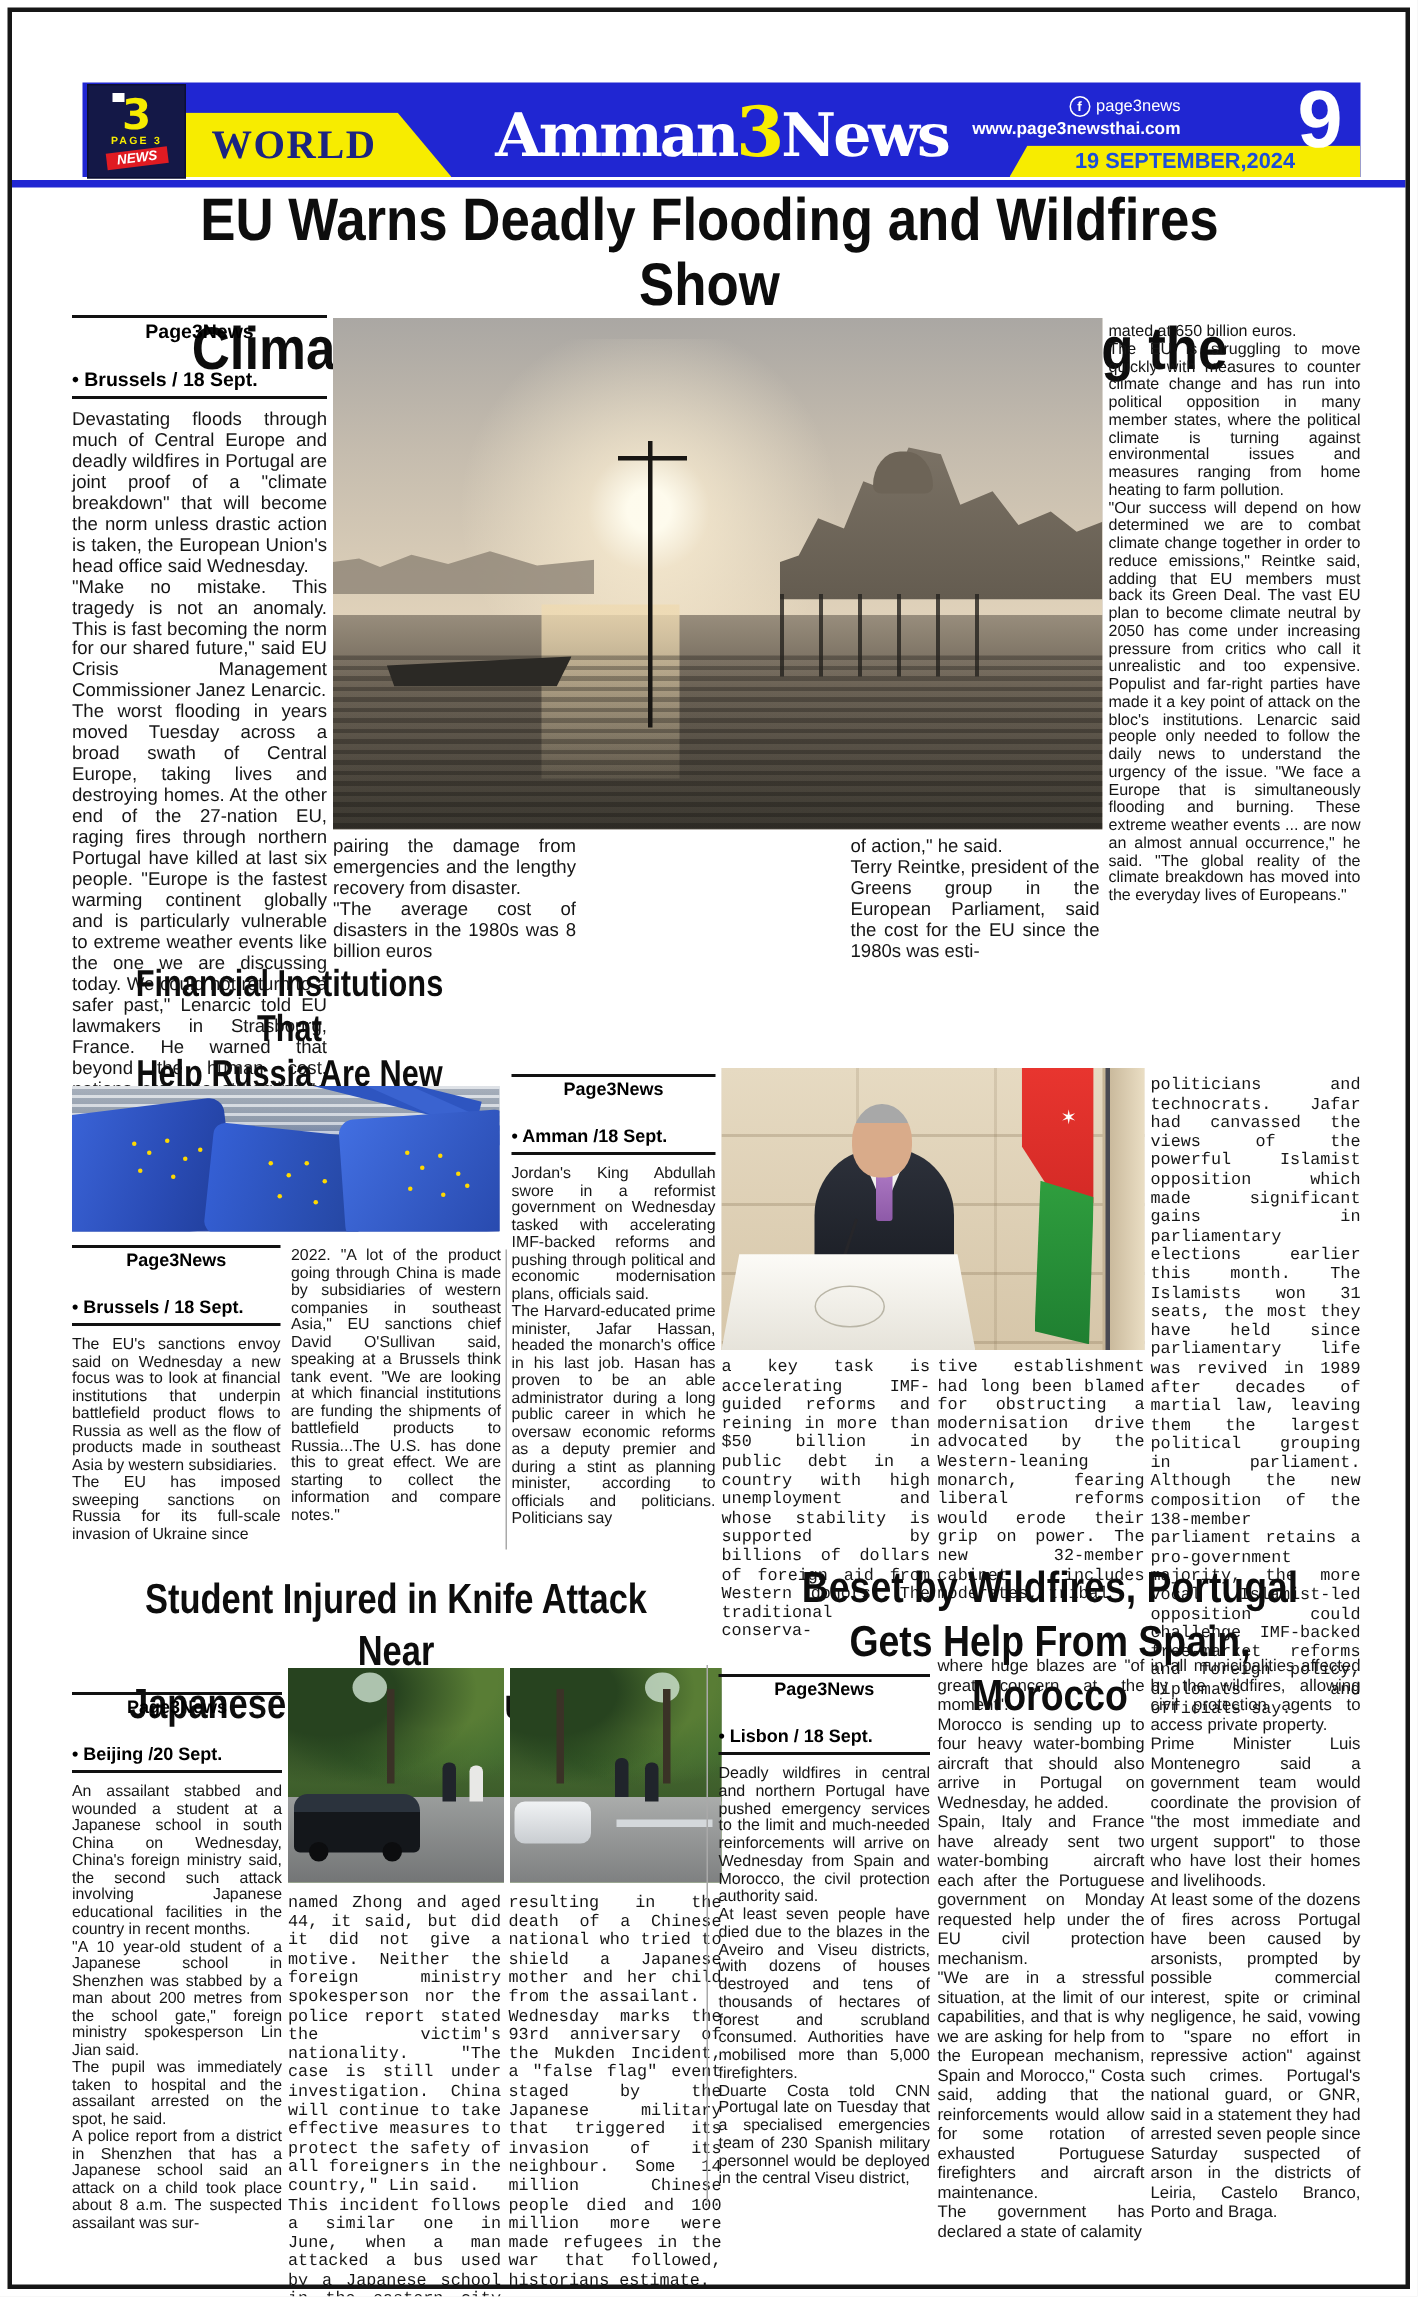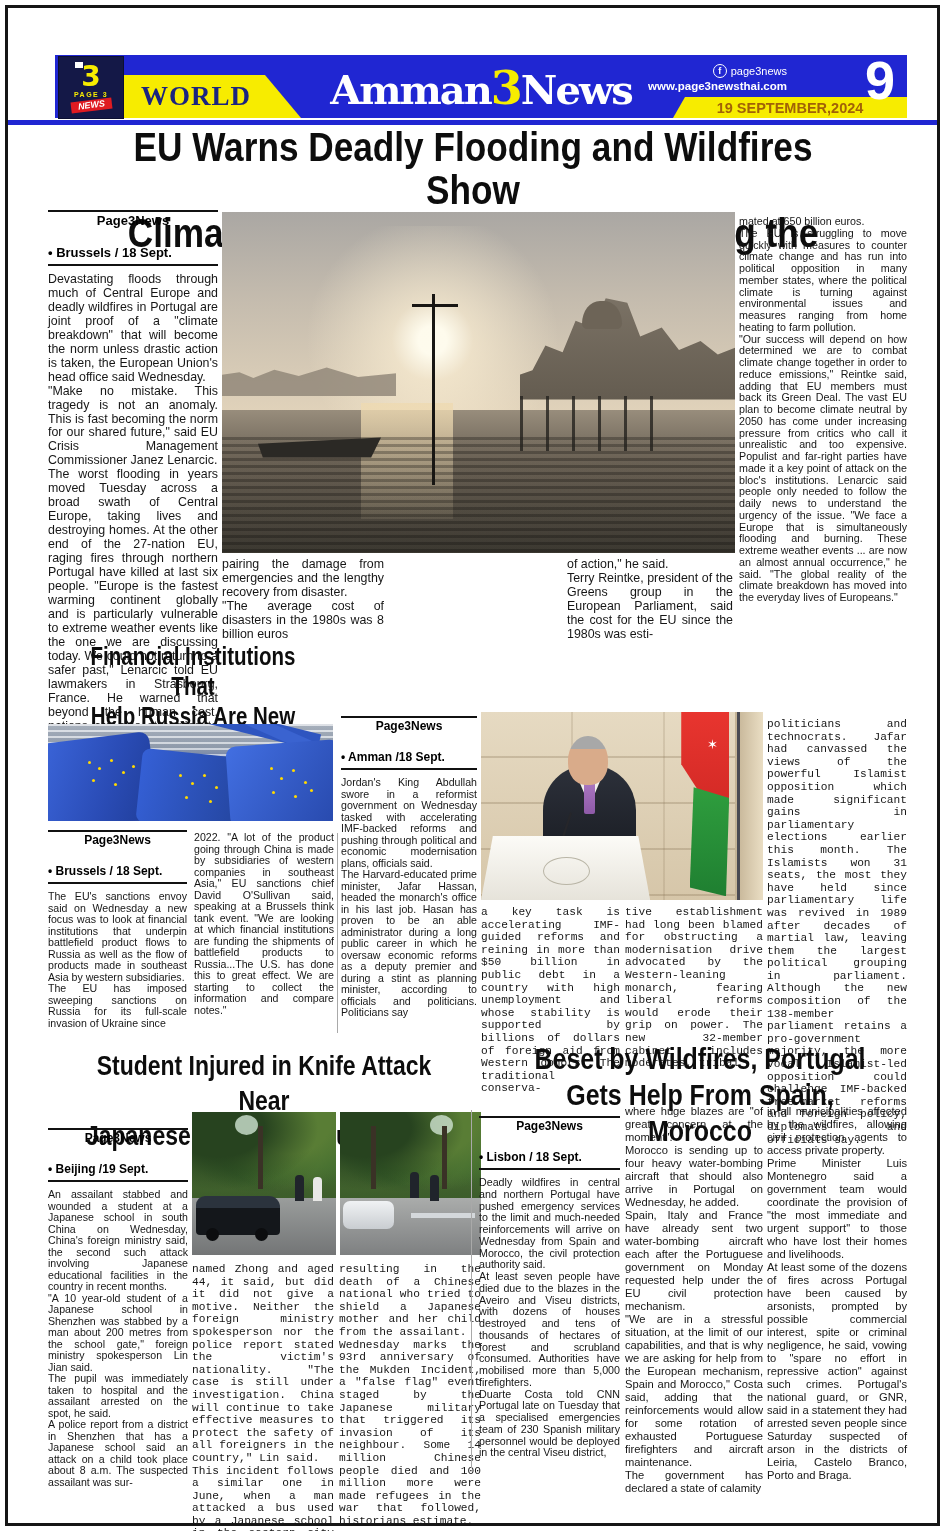--- a/index.html
+++ b/index.html
@@ -17,21 +17,21 @@
   .logo-ribbon{background:#e01b22;color:#fff;font-style:italic;font-weight:bold;font-size:9px;line-height:11px;padding:0 7px;transform:rotate(-7deg);margin-top:2px;}
   .world-strip{position:absolute;left:66px;top:20px;width:180px;height:43px;background:#f7ec00;clip-path:polygon(0 0,80% 0,100% 100%,0 100%);}
   .world-label{position:absolute;left:86px;top:26px;color:#1b2480;font-family:"Liberation Serif",serif;font-weight:bold;font-size:27px;letter-spacing:1px;z-index:4;}
   .masthead{position:absolute;left:50%;top:6px;transform:translateX(-50%);white-space:nowrap;font-family:"DejaVu Serif",serif;font-weight:bold;font-size:40px;letter-spacing:-2px;color:#ffffff;z-index:2;}
   .masthead .y3{color:#f7ec00;font-size:46px;}
   .social-line{position:absolute;right:120px;top:9px;color:#fff;font-size:11px;display:flex;align-items:center;gap:4px;}
   .fb-icon{display:inline-block;width:12px;height:12px;border:1px solid #fff;border-radius:50%;font-size:9px;line-height:12px;text-align:center;font-weight:bold;color:#fff;}
   .website{position:absolute;right:120px;top:25px;color:#fff;font-size:11.5px;font-weight:bold;}
   .page-number{position:absolute;right:12px;top:-6px;color:#fff;font-size:54px;font-weight:bold;z-index:4;}
   .date-strip{position:absolute;right:0;bottom:0;width:234px;height:21px;background:#f7ec00;display:flex;align-items:center;justify-content:center;clip-path:polygon(12px 0,100% 0,100% 100%,0 100%);}
-  .date-text{color:#a16207;font-weight:bold;font-size:14.5px;}
+  .date-text{color:#1d4ed8;font-weight:bold;font-size:14.5px;}
 
   
   .hl{position:absolute;text-align:center;color:#0d0d0d;font-weight:bold;}
   .hl .ln{display:block;}
   .hl-main{left:42px;top:126px;width:862px;font-size:40px;line-height:43px;transform:scaleX(.88);transform-origin:50% 0;}
   .hl-russia{left:45px;top:641px;width:296px;font-size:25px;line-height:30px;transform:scaleX(.82);transform-origin:50% 0;font-family:"Liberation Sans",sans-serif;}
   .hl-jordan{left:345px;top:640px;width:560px;font-family:"Liberation Serif",serif;font-size:33px;line-height:38px;}
   .hl-student{left:45px;top:1048px;width:438px;font-size:28px;line-height:35px;transform:scaleX(.82);transform-origin:50% 0;}
   .hl-portugal{left:494px;top:1041px;width:412px;font-size:29px;line-height:36px;transform:scaleX(.86);transform-origin:50% 0;}
 
@@ -235,21 +235,21 @@
   <div class="col bt fz-d" style="left:767px;top:718px;width:140px;">politicians and technocrats. Jafar had canvassed the views of the powerful Islamist opposition which made significant gains in parliamentary elections earlier this month. The Islamists won 31 seats, the most they have held since parliamentary life was revived in 1989 after decades of martial law, leaving them the largest political grouping in parliament. Although the new composition of the 138-member parliament retains a pro-government majority, the more vocal Islamist-led opposition could challenge IMF-backed free-market reforms and foreign policy, diplomats and officials say.</div>
 
   <div class="hl hl-student">
     <span class="ln">Student Injured in Knife Attack Near</span>
     <span class="ln">Japanese School in South China</span>
   </div>
 
   <div class="col" style="left:48px;top:1128px;width:140px;">
     <div class="byline sm">
       <span class="bb">Page3News</span>
-      <span class="bd">• Beijing  /19 Sept.</span>
+      <span class="bd">• Beijing  /20 Sept.</span>
     </div>
     <div class="bt fz-c">An assailant stabbed and wounded a student at a Japanese school in south China on Wednesday, China's foreign ministry said, the second such attack involving Japanese educational facilities in the country in recent months.
 "A 10 year-old student of a Japanese school in Shenzhen was stabbed by a man about 200 metres from the school gate," foreign ministry spokesperson Lin Jian said.
 The pupil was immediately taken to hospital and the assailant arrested on the spot, he said.
 A police report from a district in Shenzhen that has a Japanese school said an attack on a child took place about 8 a.m. The suspected assailant was sur-</div>
   </div>
 
   <div class="photo ph-streetA">
     <div class="ab st-canopy"></div>
     <div class="ab st-gap"></div>

